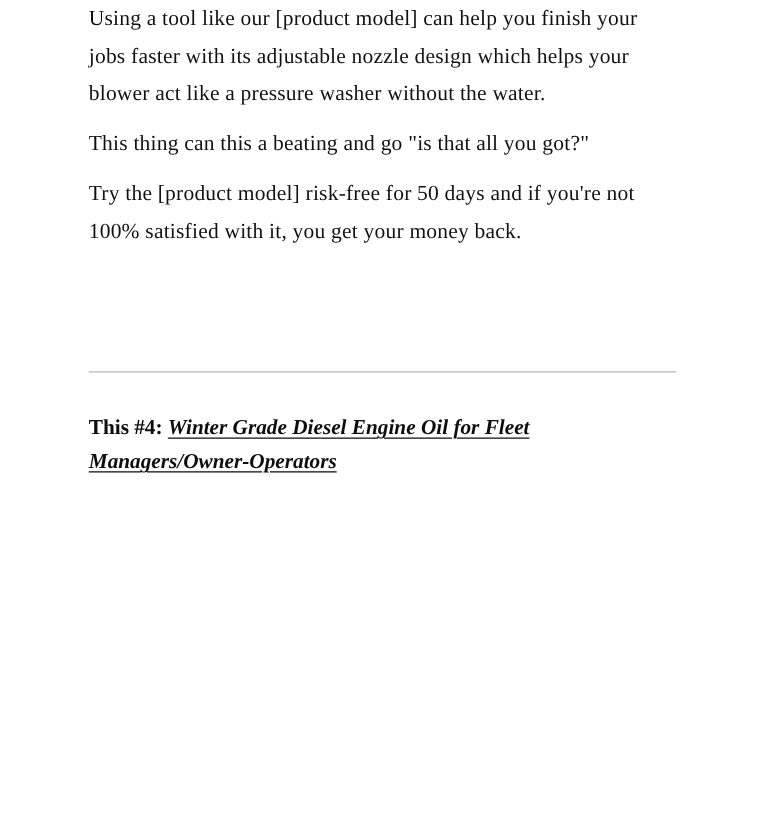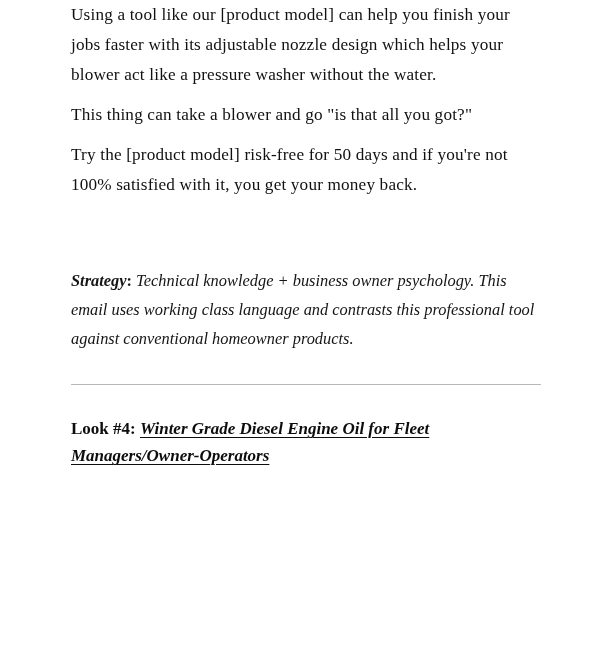--- a/index.html
+++ b/index.html
@@ -95,27 +95,26 @@
     text-decoration-thickness: 1.2px;
   }
 </style>
 </head>
 <body>
 
 <div class="page">
   <div class="content">
 
     <p class="body-para">Using a tool like our [product model] can help you finish your jobs faster with its adjustable nozzle design which helps your blower act like a pressure washer without the water.</p>
-    <p class="body-para">This thing can take a blower and go "is that all you got?"</p>
+    <p class="body-para">This thing can this a beating and go "is that all you got?"</p>
     <p class="body-para">Try the [product model] risk-free for 50 days and if you're not 100% satisfied with it, you get your money back.</p>
 
     <div class="spacer-before-strategy"></div>
 
-    <p class="strategy"><span class="lbl">Strategy</span><span class="lbl-colon">:</span><span class="strategy-text"> Technical knowledge + business owner psychology. This email uses working class language and contrasts this professional tool against conventional homeowner products.</span></p>
 
     <div class="rule-wrap">
       <hr class="divider">
     </div>
 
-    <h3 class="email-heading"><span class="label">Look #4: </span><span class="title">Winter Grade Diesel Engine Oil for Fleet Managers/Owner-Operators</span></h3>
+    <h3 class="email-heading"><span class="label">This #4: </span><span class="title">Winter Grade Diesel Engine Oil for Fleet Managers/Owner-Operators</span></h3>
 
   </div>
 </div>
 
 </body></html>

